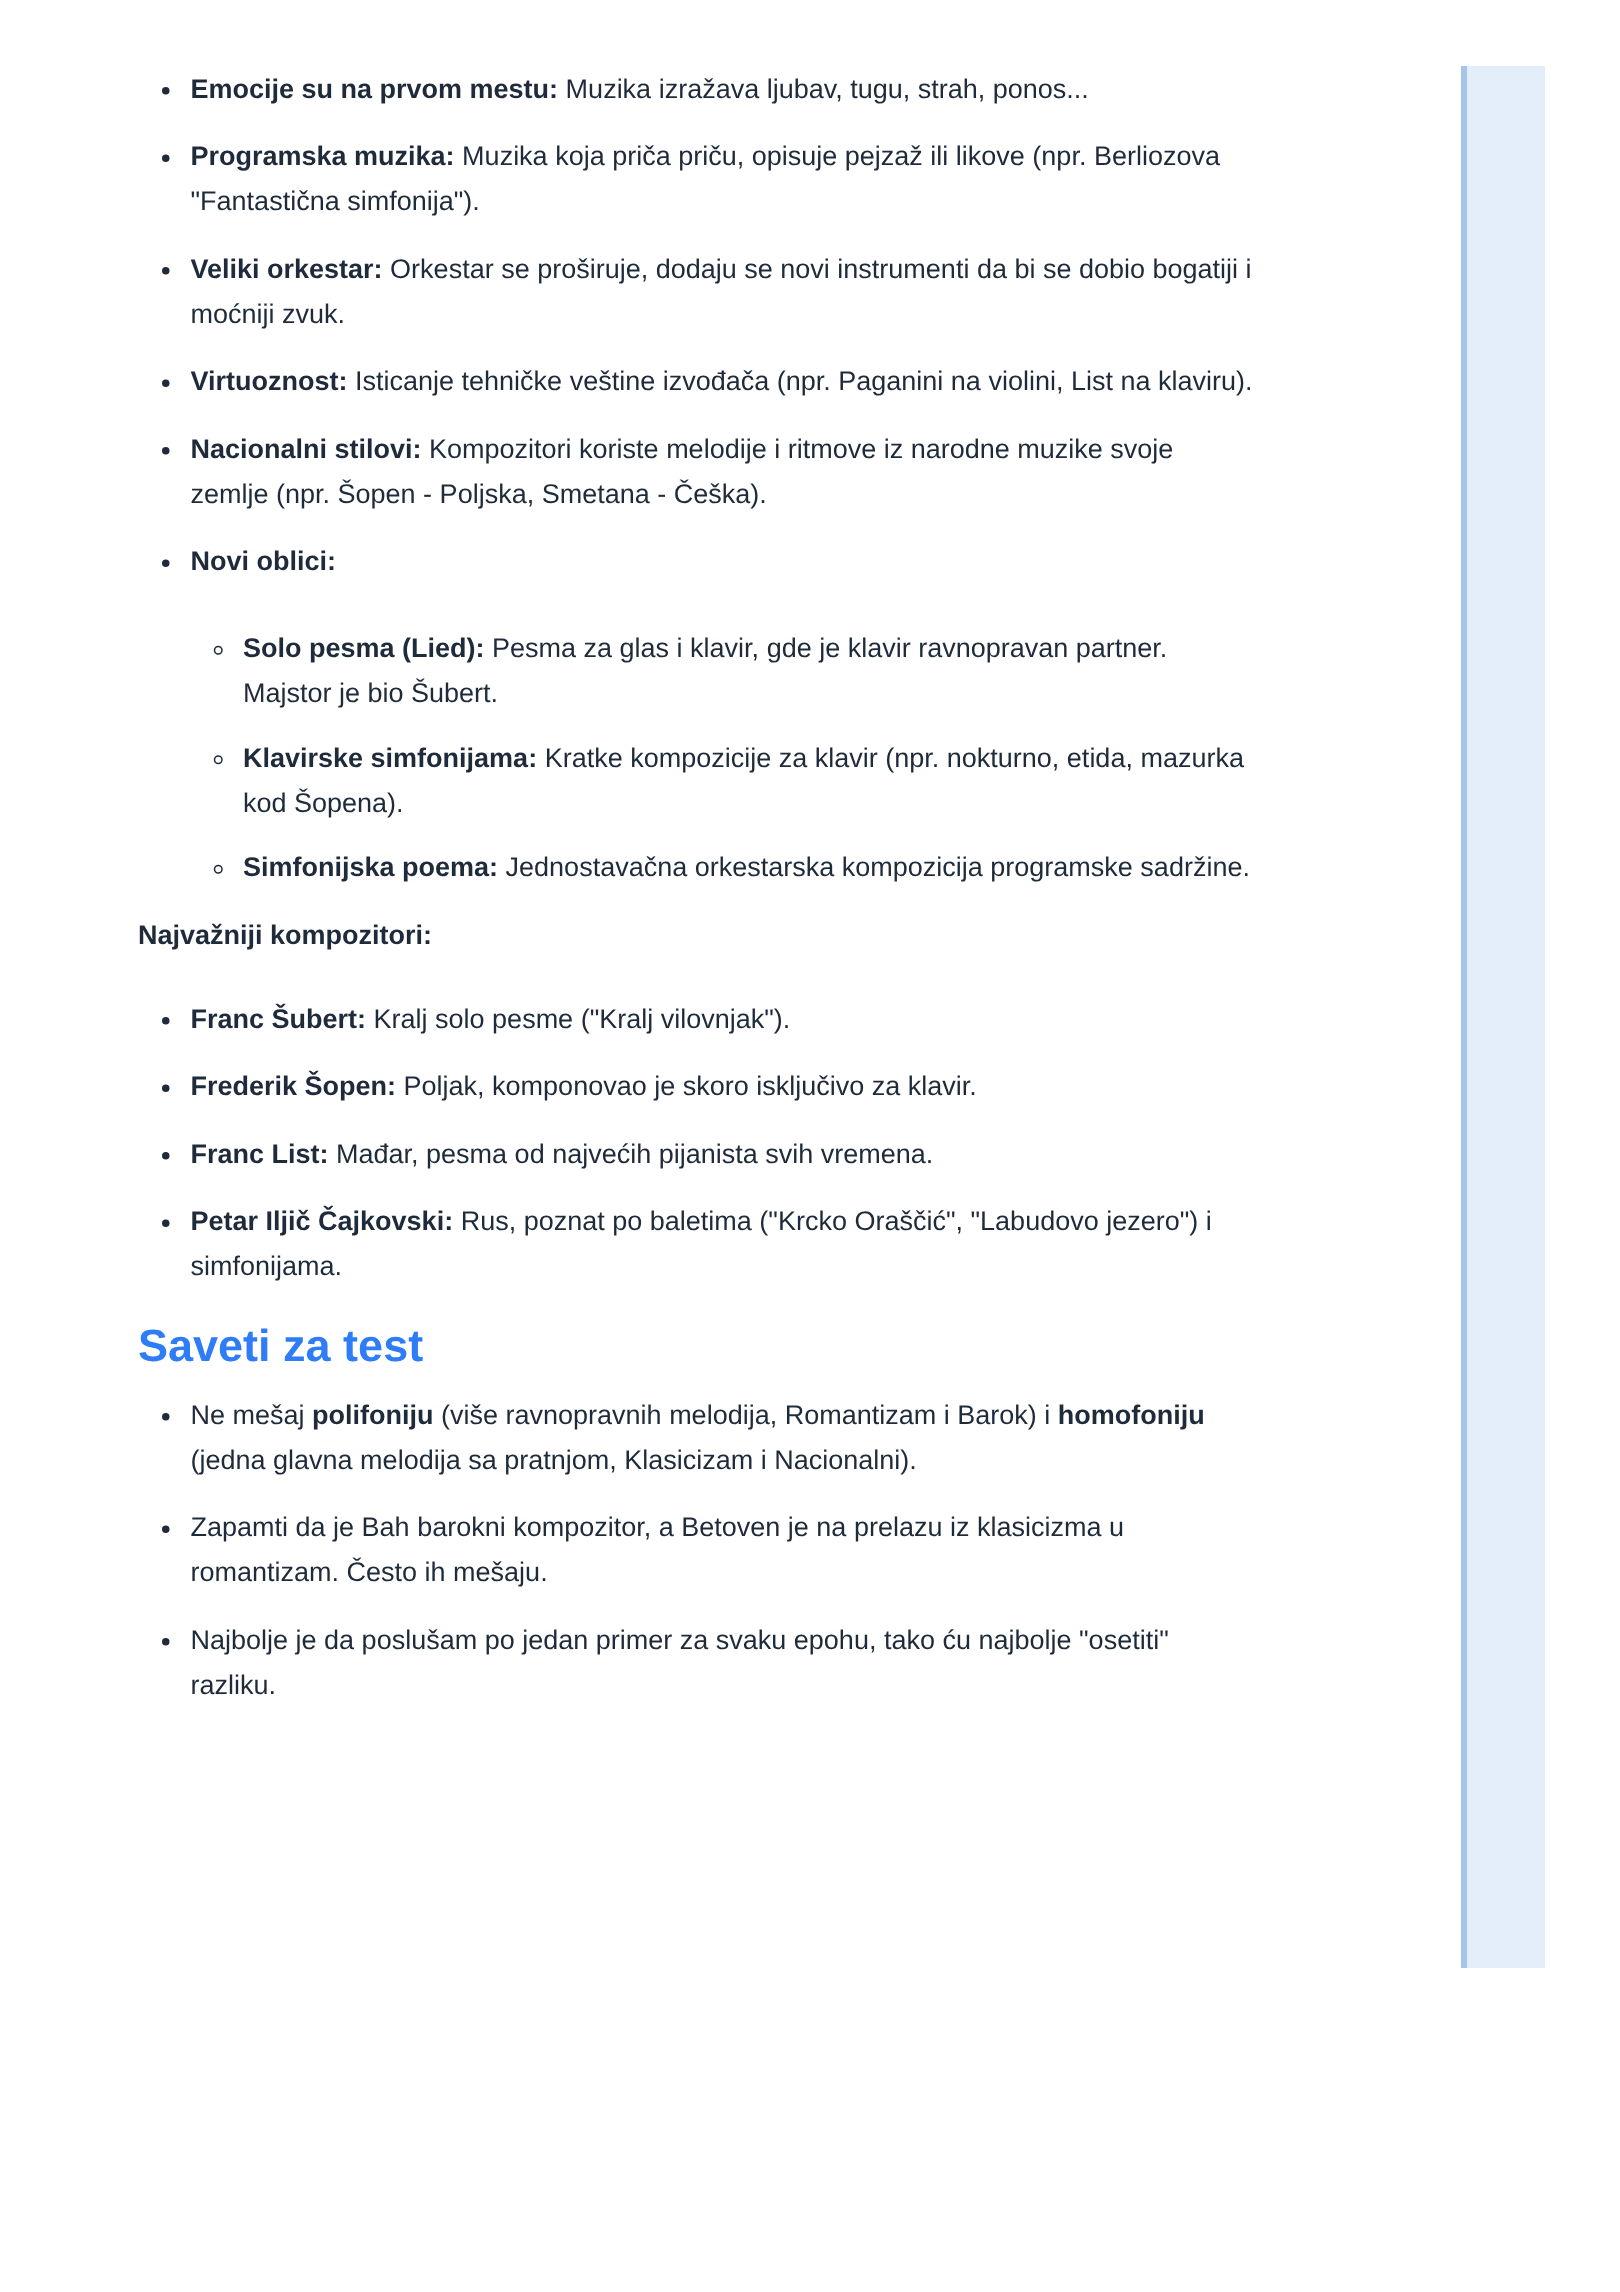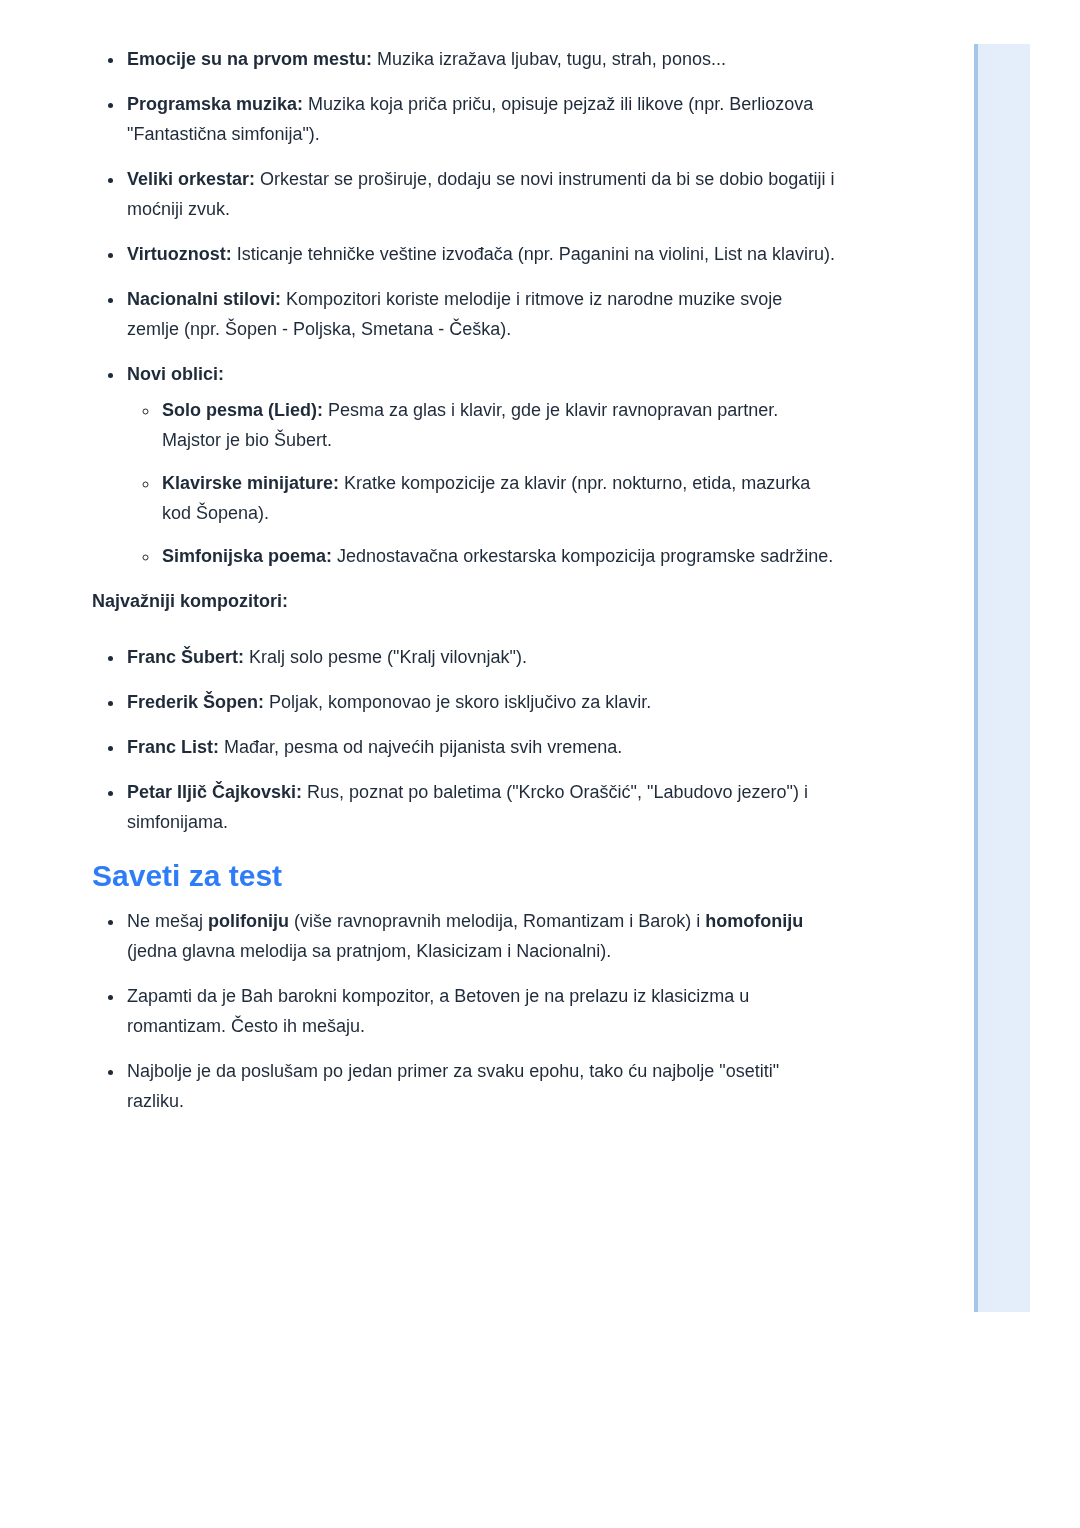--- a/index.html
+++ b/index.html
@@ -16,21 +16,21 @@
   .edge-band { position: absolute; left: 978px; top: 44px; width: 52px; height: 1432px; background: #e4eefa; z-index: 1; }
 
   .content {
     position: absolute; left: 92px; top: 44px; width: 745px;
     font-size: 18px; line-height: 30px; z-index: 2;
   }
   .b { font-weight: 700; }
 
   ul.l1 { list-style: disc; padding-left: 33px; }
   ul.l1 > li { margin-bottom: 15px; padding-left: 2px; }
-  ul.l2 { list-style: circle; padding-left: 33px; margin-top: 6px; }
+  ul.l2 { list-style: circle; padding-left: 33px; margin-top: 28px; }
   ul.l2 > li { margin-bottom: 13px; padding-left: 2px; }
   ul.l2 > li:last-child { margin-bottom: 0; }
   li::marker { color: #1f2b3a; }
 
   .subhead { font-weight: 700; font-size: 18px; margin: 14px 0 26px 0; }
 
   .tips-heading {
     font-size: 30px; font-weight: 700; line-height: 38px;
     margin: 20px 0 11px 0;
   }
@@ -53,21 +53,21 @@
     <ul class="l1">
       <li><span class="b">Emocije su na prvom mestu:</span><span> Muzika izražava ljubav, tugu, strah, ponos...</span></li>
       <li><span class="b">Programska muzika:</span><span> Muzika koja priča priču, opisuje pejzaž ili likove (npr. Berliozova "Fantastična simfonija").</span></li>
       <li><span class="b">Veliki orkestar:</span><span> Orkestar se proširuje, dodaju se novi instrumenti da bi se dobio bogatiji i moćniji zvuk.</span></li>
       <li><span class="b">Virtuoznost:</span><span> Isticanje tehničke veštine izvođača (npr. Paganini na violini, List na klaviru).</span></li>
       <li><span class="b">Nacionalni stilovi:</span><span> Kompozitori koriste melodije i ritmove iz narodne muzike svoje zemlje (npr. Šopen - Poljska, Smetana - Češka).</span></li>
       <li>
         <span class="b">Novi oblici:</span>
         <ul class="l2">
           <li><span class="b">Solo pesma (Lied):</span><span> Pesma za glas i klavir, gde je klavir ravnopravan partner. Majstor je bio Šubert.</span></li>
-          <li><span class="b">Klavirske minijature:</span><span> Kratke kompozicije za klavir (npr. nokturno, etida, mazurka kod Šopena).</span></li>
+          <li><span class="b">Klavirske simfonijama:</span><span> Kratke kompozicije za klavir (npr. nokturno, etida, mazurka kod Šopena).</span></li>
           <li><span class="b">Simfonijska poema:</span><span> Jednostavačna orkestarska kompozicija programske sadržine.</span></li>
         </ul>
       </li>
     </ul>
 
     <p class="subhead">Najvažniji kompozitori:</p>
 
     <ul class="l1">
       <li><span class="b">Franc Šubert:</span><span> Kralj solo pesme ("Kralj vilovnjak").</span></li>
       <li><span class="b">Frederik Šopen:</span><span> Poljak, komponovao je skoro isključivo za klavir.</span></li>

